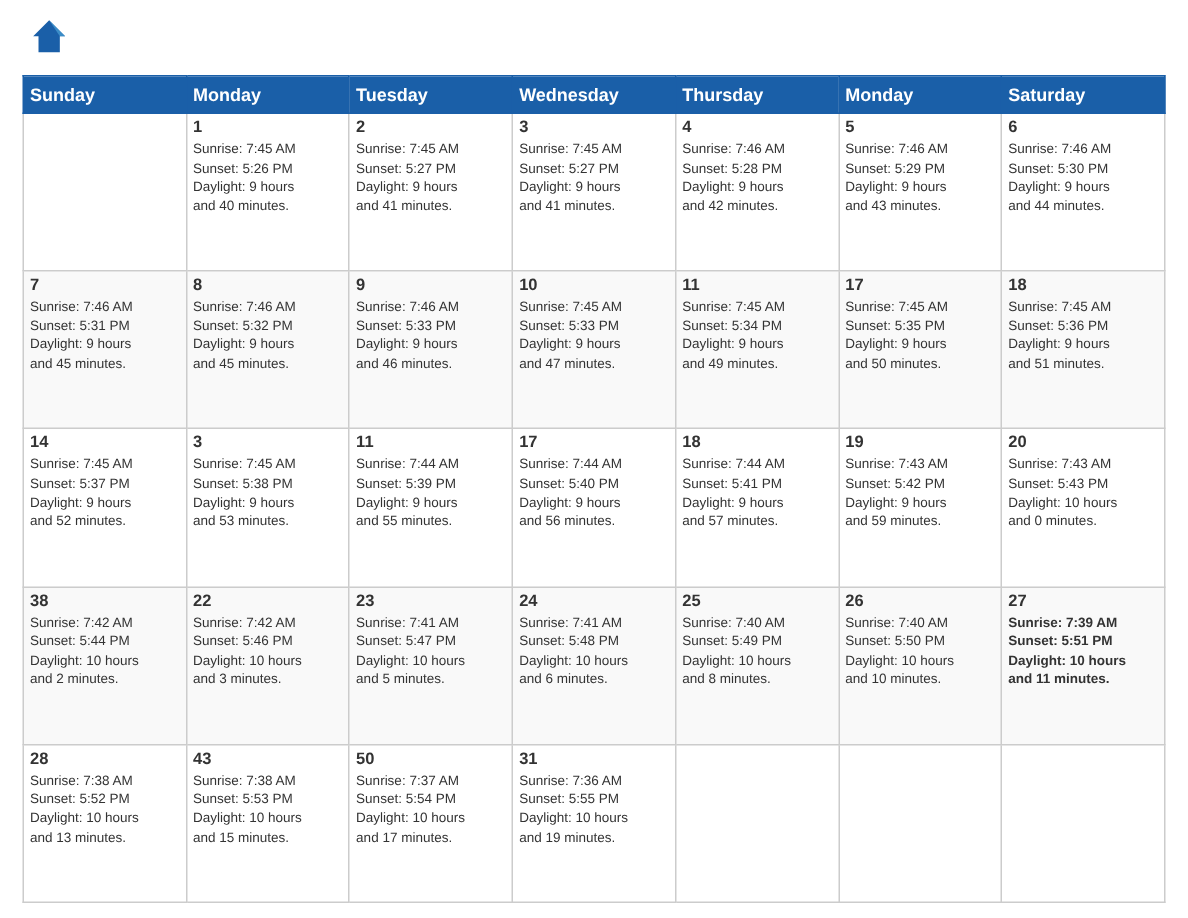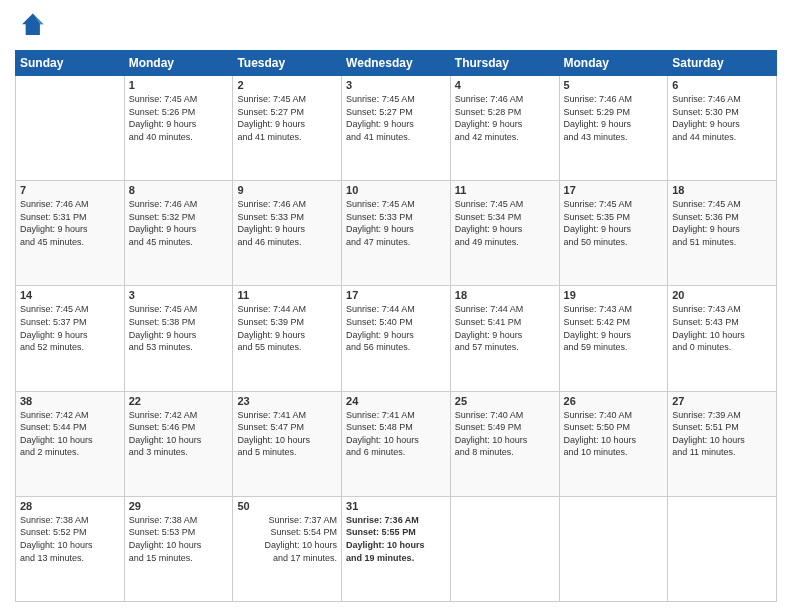--- a/index.html
+++ b/index.html
@@ -323,51 +323,51 @@
           </td>
           <td>
             <span class="day-number">26</span>
             <div class="day-info" style="white-space: pre-line;">Sunrise: 7:40 AM
 Sunset: 5:50 PM
 Daylight: 10 hours
 and 10 minutes.</div>
           </td>
           <td>
             <span class="day-number">27</span>
-            <div class="day-info" style="white-space: pre-line;">Sunrise: 7:39 AM
+            <div class="day-info" style="white-space: pre-line; font-weight: bold;">Sunrise: 7:39 AM
 Sunset: 5:51 PM
 Daylight: 10 hours
 and 11 minutes.</div>
           </td>
         </tr>
         <tr>
           <td>
             <span class="day-number">28</span>
             <div class="day-info" style="white-space: pre-line;">Sunrise: 7:38 AM
 Sunset: 5:52 PM
 Daylight: 10 hours
 and 13 minutes.</div>
           </td>
           <td>
-            <span class="day-number">29</span>
+            <span class="day-number">43</span>
             <div class="day-info" style="white-space: pre-line;">Sunrise: 7:38 AM
 Sunset: 5:53 PM
 Daylight: 10 hours
 and 15 minutes.</div>
           </td>
           <td>
             <span class="day-number">50</span>
-            <div class="day-info" style="white-space: pre-line; text-align: right;">Sunrise: 7:37 AM
+            <div class="day-info" style="white-space: pre-line;">Sunrise: 7:37 AM
 Sunset: 5:54 PM
 Daylight: 10 hours
 and 17 minutes.</div>
           </td>
           <td>
             <span class="day-number">31</span>
-            <div class="day-info" style="white-space: pre-line; font-weight: bold;">Sunrise: 7:36 AM
+            <div class="day-info" style="white-space: pre-line;">Sunrise: 7:36 AM
 Sunset: 5:55 PM
 Daylight: 10 hours
 and 19 minutes.</div>
           </td>
           <td class="empty-cell"></td>
           <td class="empty-cell"></td>
           <td class="empty-cell"></td>
         </tr>
       </tbody>
   </table>

